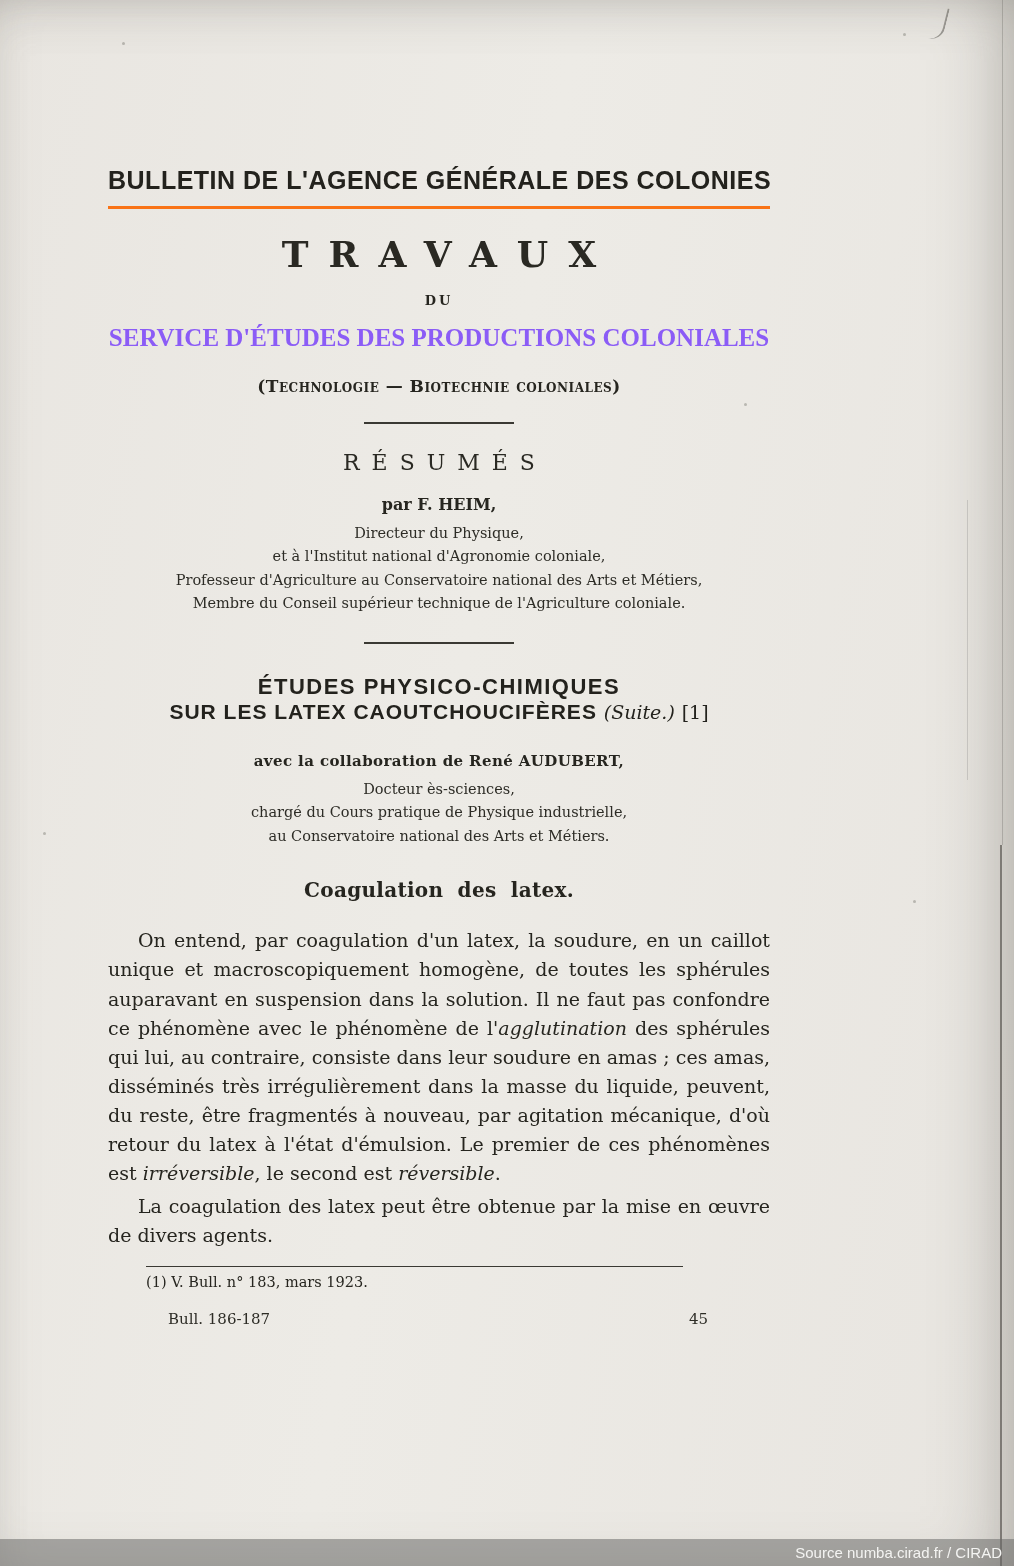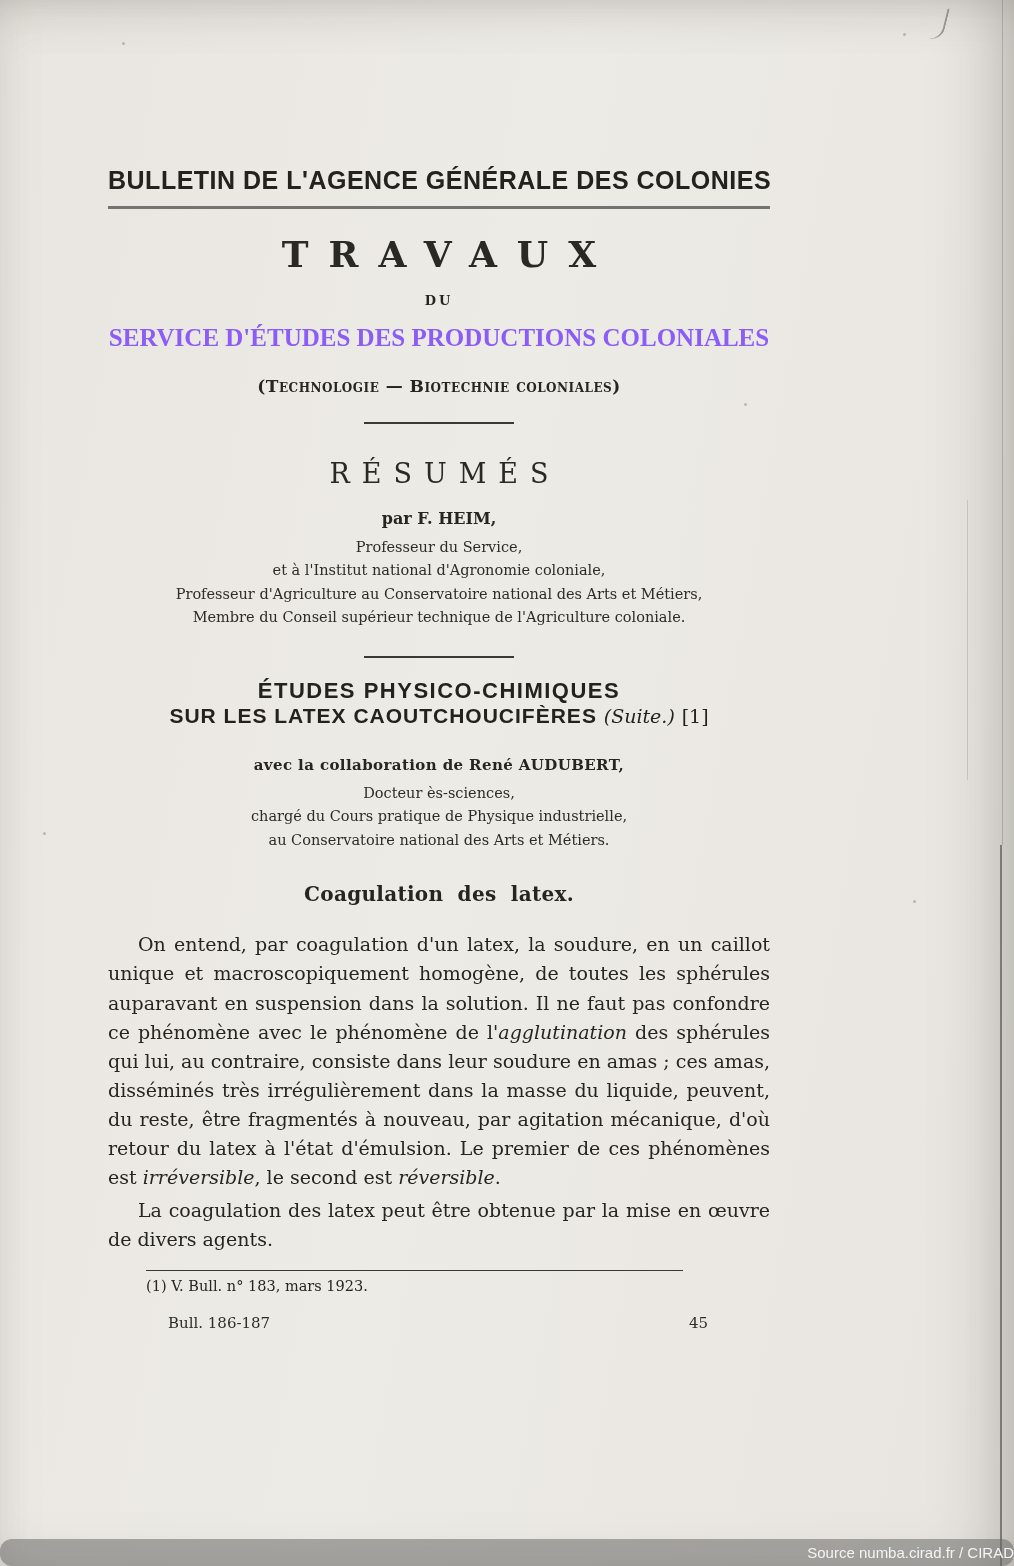--- a/index.html
+++ b/index.html
@@ -29,21 +29,21 @@
   .content {
     position: absolute;
     left: 108px;
     top: 0;
     width: 662px;
   }
 
   .bulletin-wrap {
     margin-top: 166px;
     padding-bottom: 11px;
-    border-bottom: 3px solid #737373;
+    border-bottom: 3px solid #f97316;
   }
   .bulletin-title {
     font-family: "Liberation Sans", sans-serif;
     font-weight: bold;
     font-size: 25px;
     letter-spacing: 0.5px;
     text-align: center;
     white-space: nowrap;
     color: #23221d;
   }
@@ -83,43 +83,43 @@
   }
 
   .rule-short {
     width: 150px;
     border: none;
     border-top: 2px solid #3a3933;
     margin: 26px auto 0 auto;
   }
 
   .resumes-title {
-    margin-top: 34px;
-    text-align: center;
-    font-size: 27px;
+    margin-top: 26px;
+    text-align: center;
+    font-size: 22px;
     letter-spacing: 12px;
     text-indent: 12px;
     color: #2a2923;
   }
   .byline {
     margin-top: 20px;
     text-align: center;
     font-weight: bold;
     font-size: 16px;
   }
   .small-lines {
     margin-top: 8px;
     text-align: center;
     font-size: 14.5px;
     line-height: 1.62;
     color: #2d2c26;
   }
 
   .article-title-1 {
-    margin-top: 20px;
+    margin-top: 30px;
     text-align: center;
     font-family: "Liberation Sans", sans-serif;
     font-weight: bold;
     font-size: 22px;
     letter-spacing: 1.5px;
     color: #23221d;
   }
   .article-title-2 {
     text-align: center;
     font-family: "Liberation Sans", sans-serif;
@@ -196,22 +196,22 @@
     left: 0;
     right: 0;
     bottom: 0;
     height: 27px;
     line-height: 27px;
     background: rgba(108, 108, 106, 0.55);
     color: #f4f4f2;
     font-family: "Liberation Sans", sans-serif;
     font-size: 15px;
     text-align: right;
+    padding-right: 12px;
     z-index: 6;
-    border-radius: 12px;
   }
 
   
   .artifact { position: absolute; pointer-events: none; z-index: 4; }
   .scratch-main { left: 1000px; top: 845px; width: 2px; height: 721px; background: rgba(52, 50, 45, 0.55); }
   .scratch-upper { left: 1002px; top: 0; width: 1px; height: 845px; background: rgba(52, 50, 45, 0.22); }
   .scratch-mid { left: 967px; top: 500px; width: 1px; height: 280px; background: rgba(80, 78, 70, 0.18); }
   .corner-mark {
     left: 928px; top: 6px; width: 16px; height: 34px;
     border-right: 2px solid rgba(60, 58, 52, 0.45);
@@ -237,21 +237,21 @@
   <div class="travaux">TRAVAUX</div>
   <div class="du">DU</div>
   <div class="service-title">SERVICE D'ÉTUDES DES PRODUCTIONS COLONIALES</div>
   <div class="subtitle">(Technologie — Biotechnie coloniales)</div>
 
   <hr class="rule-short">
 
   <div class="resumes-title">RÉSUMÉS</div>
   <div class="byline">par F. HEIM,</div>
   <div class="small-lines">
-    <div>Professeur du Service,</div>
+    <div>Directeur du Physique,</div>
     <div>et à l'Institut national d'Agronomie coloniale,</div>
     <div>Professeur d'Agriculture au Conservatoire national des Arts et Métiers,</div>
     <div>Membre du Conseil supérieur technique de l'Agriculture coloniale.</div>
   </div>
 
   <hr class="rule-short">
 
   <div class="article-title-1">ÉTUDES PHYSICO-CHIMIQUES</div>
   <div class="article-title-2">
     <span>SUR LES LATEX CAOUTCHOUCIFÈRES</span>

